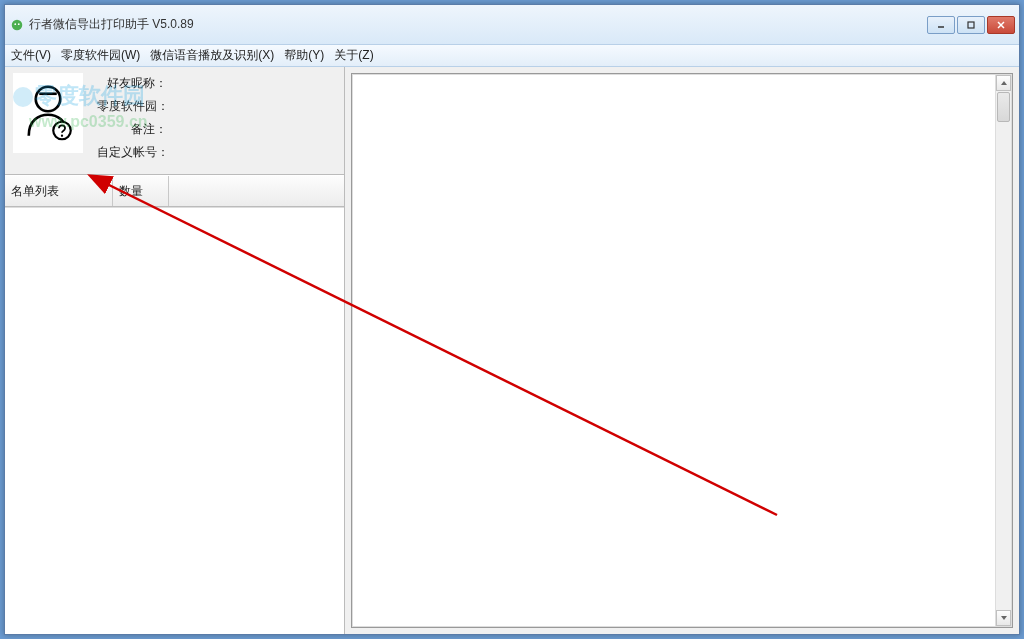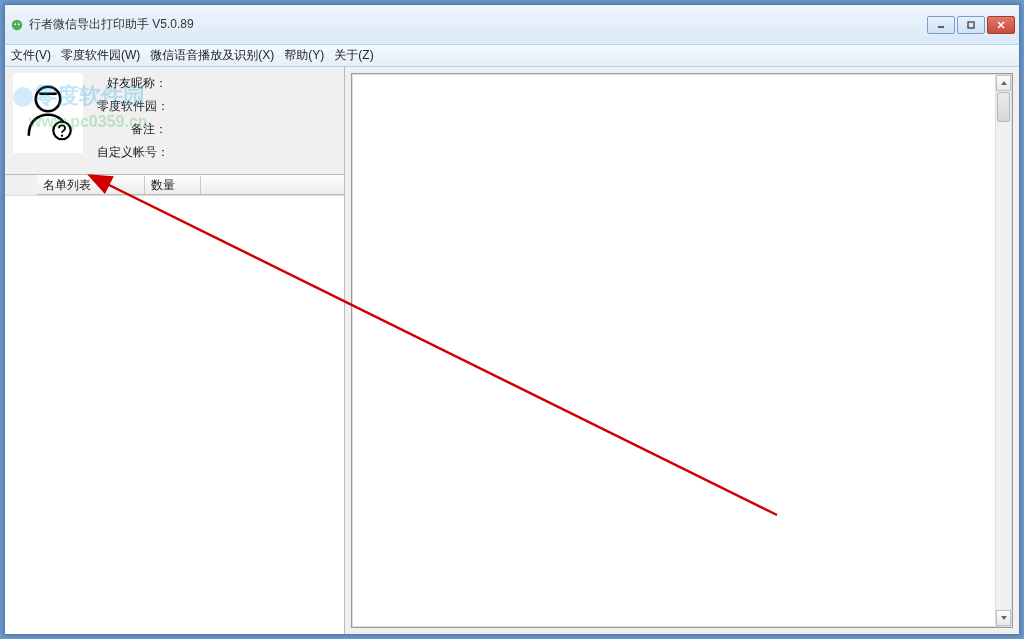--- a/index.html
+++ b/index.html
@@ -94,26 +94,25 @@
       display: flex;
       flex-direction: column;
       gap: 6px;
       font-size: 12px;
       color: #222;
       padding-top: 2px;
     }
     .info-fields .row { display: flex; }
     .info-fields .label { text-align: right; min-width: 70px; }
     .table-header {
-      height: 20px;
+      height: 32px;
       background: linear-gradient(#fdfdfd,#ececec);
       border-top: 1px solid #fff;
       border-bottom: 1px solid #bbb;
       display: flex;
-      margin-left: 32px;
     }
     .table-header .col {
       border-right: 1px solid #c8c8c8;
       padding: 2px 6px;
       font-size: 12px;
       color: #222;
       display: flex;
       align-items: center;
       gap: 4px;
     }

